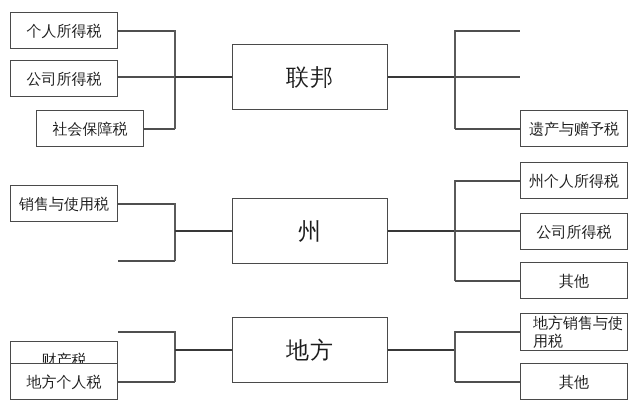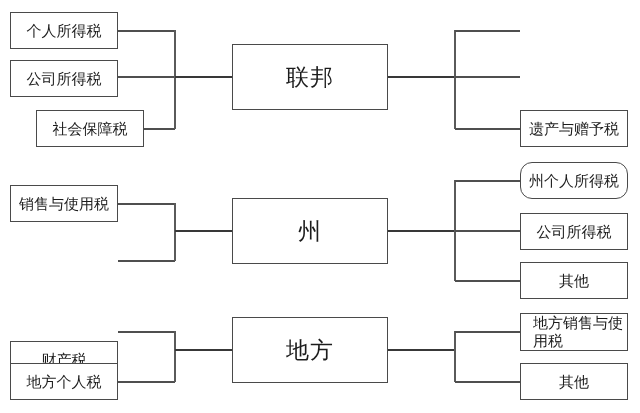--- a/index.html
+++ b/index.html
@@ -83,21 +83,21 @@
   <div class="h-line main" style="left:388px; top:76px; width:67px;"></div>
   <div class="v-line" style="left:454px; top:30px; height:99px;"></div>
   <div class="h-line" style="left:455px; top:30px; width:65px;"></div>
   <div class="h-line" style="left:455px; top:76px; width:65px;"></div>
   <div class="h-line" style="left:455px; top:128px; width:65px;"></div>
 
   <div class="box small-box" style="left:10px; top:185px;">销售与使用税</div>
 
   <div class="box center-box" style="left:232px; top:198px;">州</div>
 
-  <div class="box small-box" style="left:520px; top:162px;border-radius:12px;">州个人所得税</div>
+  <div class="box small-box" style="left:520px; top:162px;">州个人所得税</div>
   <div class="box small-box" style="left:520px; top:213px;">公司所得税</div>
   <div class="box small-box" style="left:520px; top:262px;">其他</div>
 
   <div class="h-line" style="left:118px; top:203px; width:57px;"></div>
   <div class="h-line" style="left:118px; top:260px; width:57px;"></div>
   <div class="v-line" style="left:174px; top:203px; height:58px;"></div>
   <div class="h-line main" style="left:175px; top:230px; width:57px;"></div>
   <div class="h-line main" style="left:388px; top:230px; width:67px;"></div>
   <div class="v-line" style="left:454px; top:180px; height:101px;"></div>
   <div class="h-line" style="left:455px; top:180px; width:65px;"></div>

